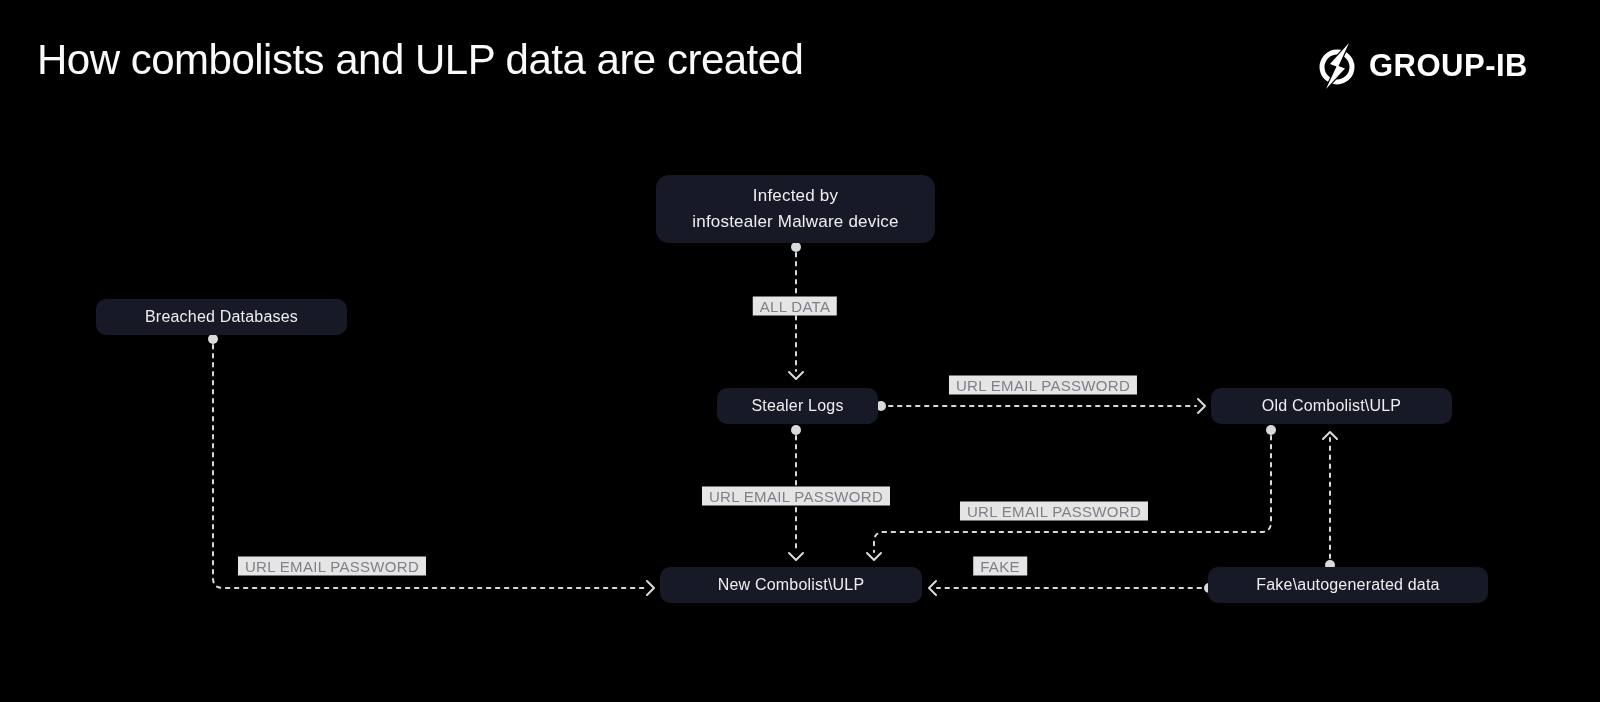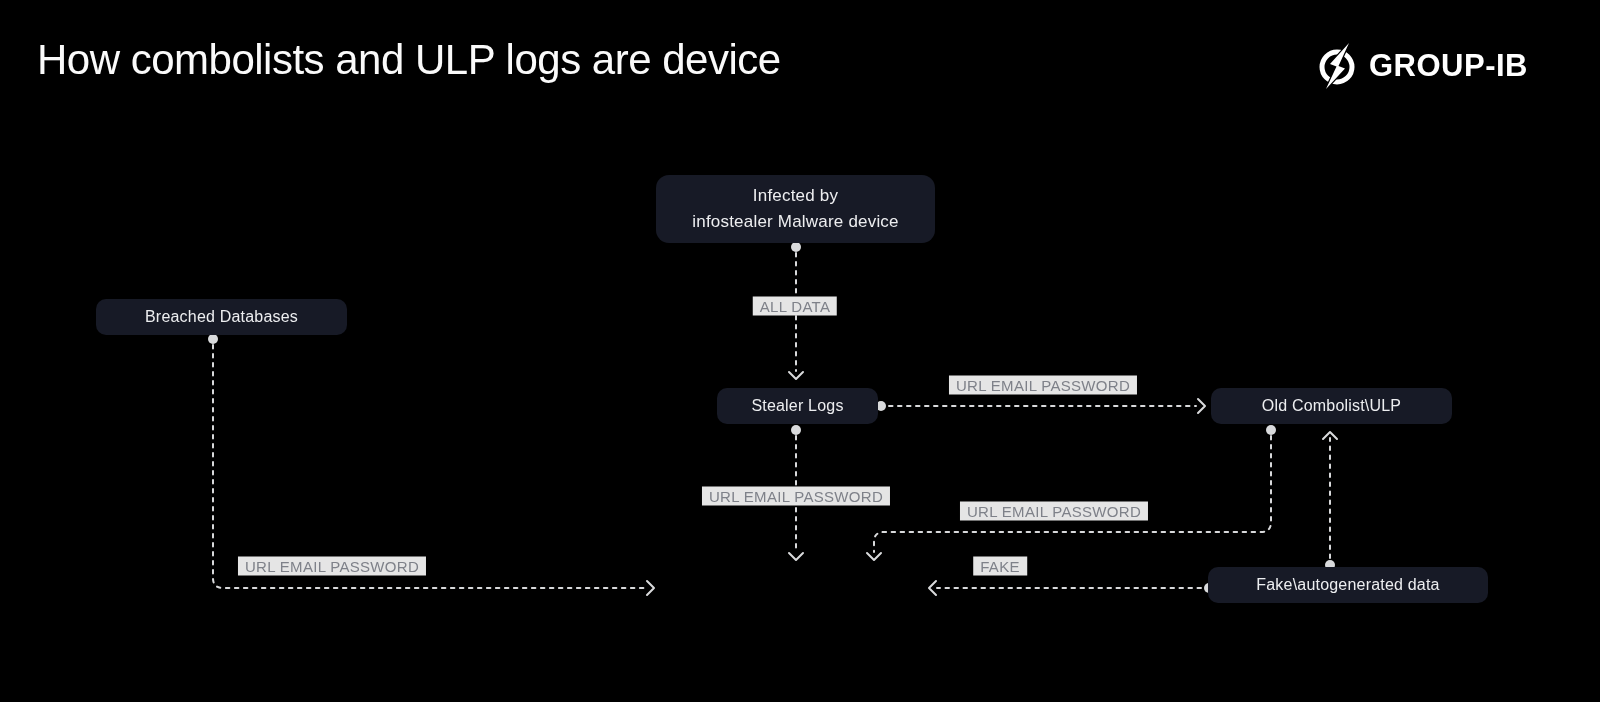--- a/index.html
+++ b/index.html
@@ -28,21 +28,21 @@
     background:#171a26;border-radius:10px;
     color:#edeef0;font-size:16px;letter-spacing:0.2px;text-align:center;
   }
   .node.big{border-radius:13px;font-size:17px;line-height:26px;white-space:pre-line;}
 </style>
 </head>
 <body>
 
 <div class="canvas">
 
-  <h1 class="page-title">How combolists and ULP logs are device</h1>
+  <h1 class="page-title">How combolists and ULP data are created</h1>
 
   <div class="logo">
     <svg width="45" height="48" viewBox="0 0 45 48">
       <circle cx="22" cy="25" r="15" fill="none" stroke="#ffffff" stroke-width="5"></circle>
       <path d="M34 1 L15 22 L21.5 24.5 L11 47 L30 26.5 L23.5 24 Z" fill="#ffffff" stroke="#000000" stroke-width="2.5" stroke-linejoin="round"></path>
       <path d="M34 1 L15 22 L21.5 24.5 L11 47 L30 26.5 L23.5 24 Z" fill="#ffffff"></path>
     </svg>
     <span class="wordmark">GROUP-IB</span>
   </div>
 
@@ -103,16 +103,17 @@
 
   <div class="node big" style="left:656px;top:175px;width:279px;height:68px;">Infected by
 infostealer Malware device</div>
 
   <div class="node" style="left:96px;top:299px;width:251px;height:36px;">Breached Databases</div>
 
   <div class="node" style="left:717px;top:388px;width:161px;height:36px;">Stealer Logs</div>
 
   <div class="node" style="left:1211px;top:388px;width:241px;height:36px;">Old Combolist\ULP</div>
 
+  <div class="node" style="left:660px;top:567px;width:262px;height:36px;">New Combolist\ULP</div>
 
   <div class="node" style="left:1208px;top:567px;width:280px;height:36px;">Fake\autogenerated data</div>
 
 </div>
 
 </body></html>

